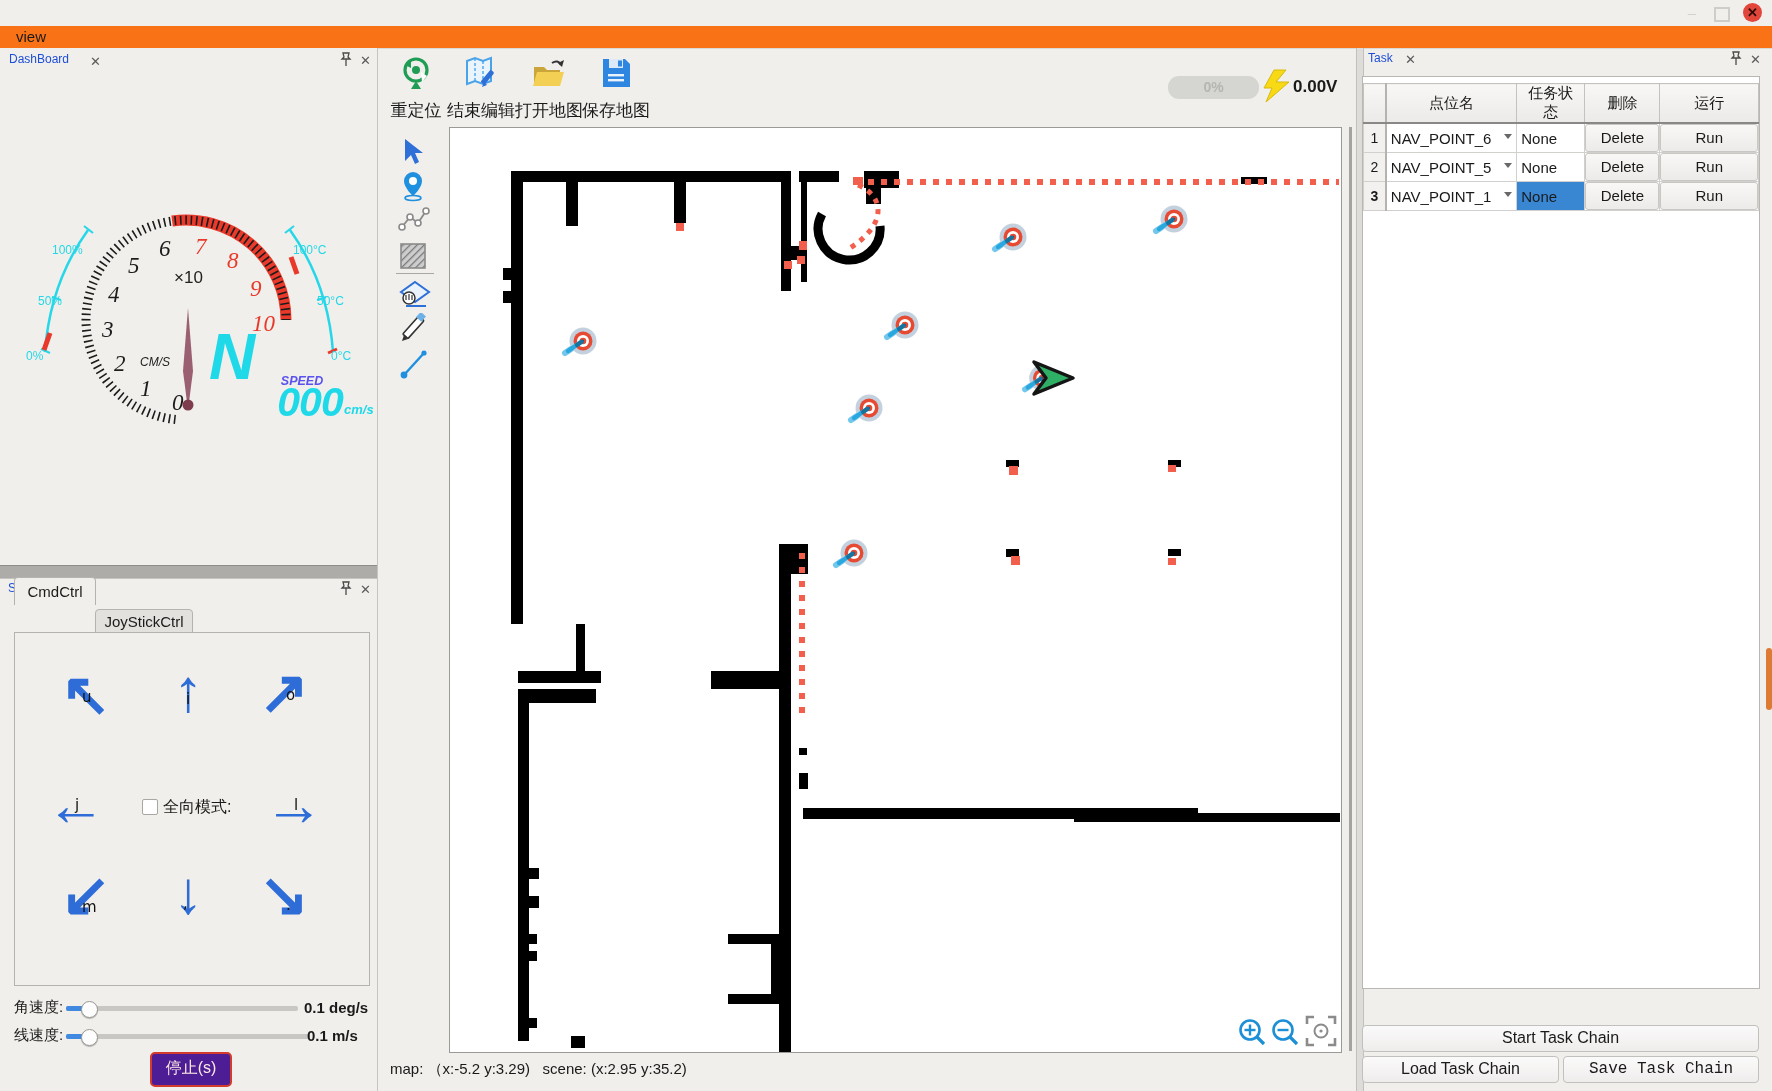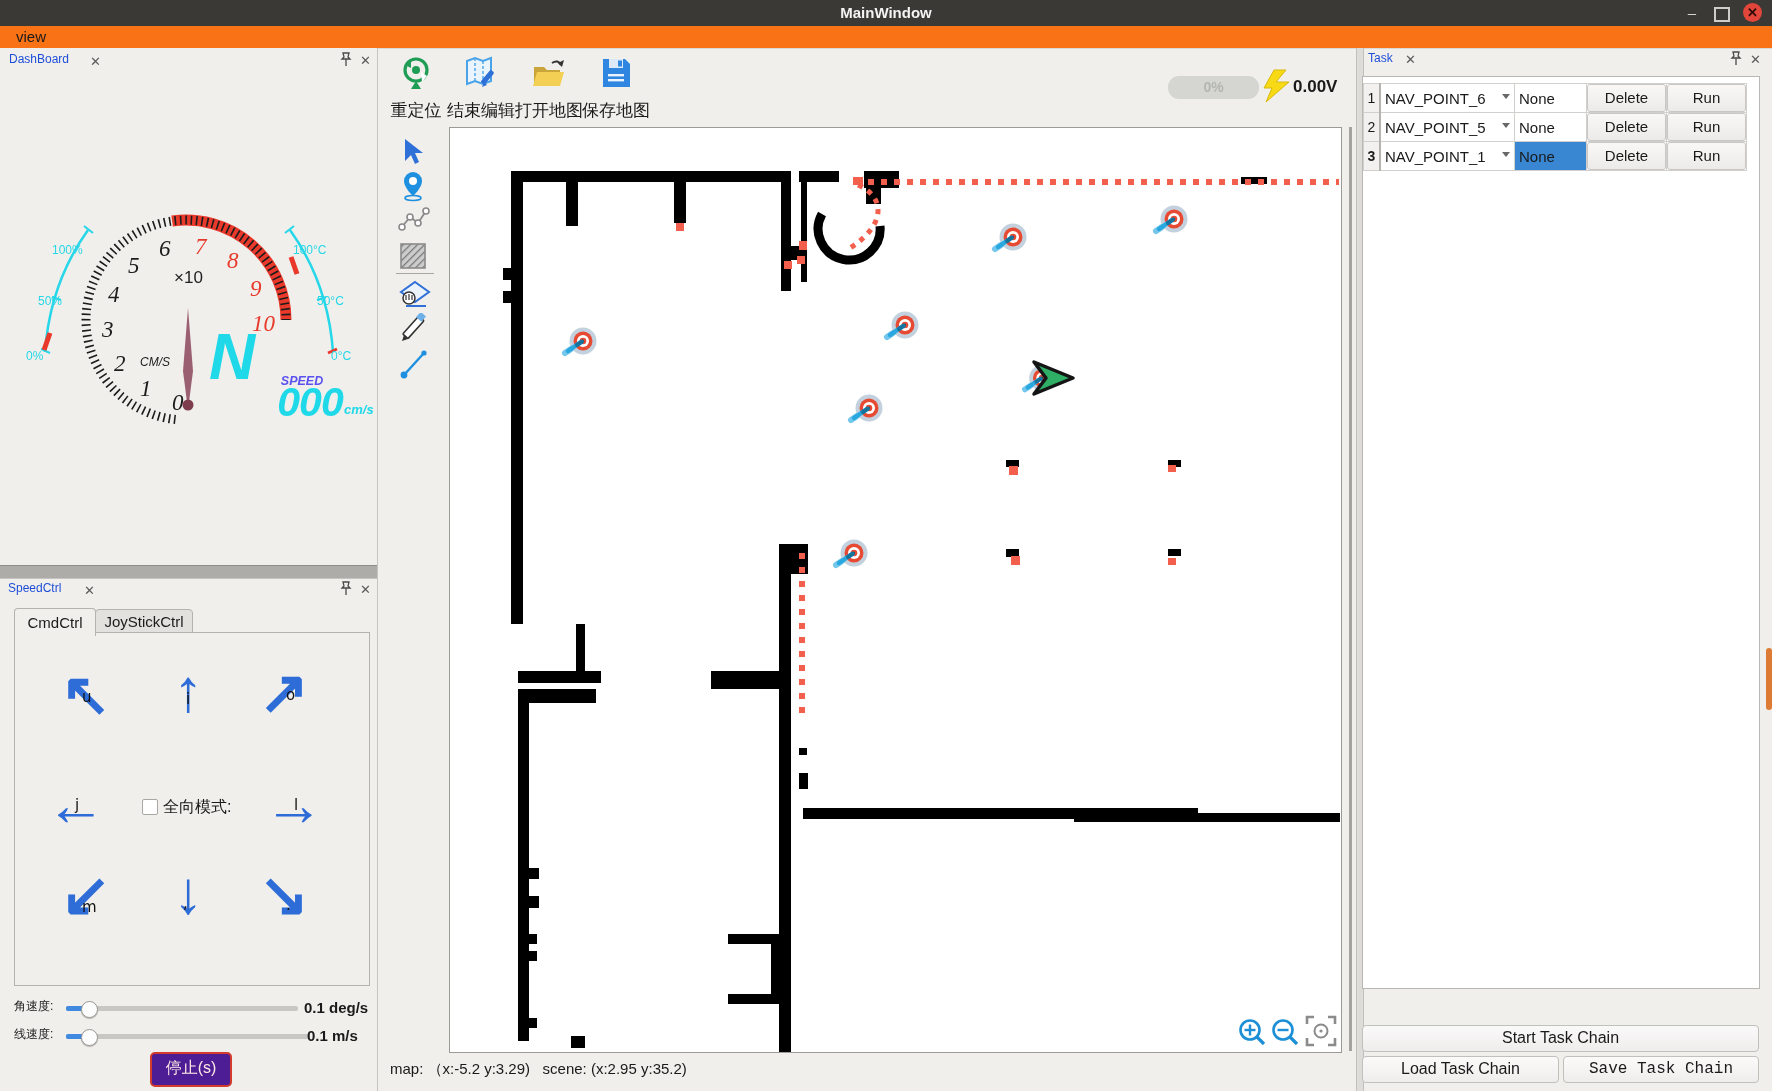--- a/index.html
+++ b/index.html
@@ -21,29 +21,29 @@
   .tab-close{color:#5a5a5a;font-size:13px;}
   .dockbtn{color:#4a4a4a;font-size:13px;}
   
   #left-col-border{left:377px;top:48px;width:1px;height:1043px;background:#c6c4c0;}
   #dash-title{left:0;top:48px;width:377px;height:25px;background:#f0efeb;}
   #dash-body{left:0;top:73px;width:377px;height:492px;background:#f0efeb;}
   #dash-speed-sep{left:0;top:565px;width:377px;height:12px;background:#aeaca8;border-top:1px solid #8f8d89;border-bottom:1px solid #c6c4c0;}
   
   #speed-title{left:0;top:578px;width:377px;height:24px;}
   .tab{position:absolute;border:1px solid #b5b3af;font-size:15px;text-align:center;}
-  #tab-cmd{left:14px;top:608px;width:80px;height:27px;line-height:27px;background:#f0efeb;border-bottom:none;border-radius:4px 4px 0 0;z-index:2;}
+  #tab-cmd{left:14px;top:577px;width:80px;height:27px;line-height:27px;background:#f0efeb;border-bottom:none;border-radius:4px 4px 0 0;z-index:2;}
   #tab-joy{left:95px;top:609px;width:96px;height:23px;line-height:23px;background:#e3e1dd;border-radius:4px 4px 0 0;}
   #cmd-frame{left:14px;top:632px;width:354px;height:352px;border:1px solid #b5b3af;background:#f0efeb;}
   .arrow-btn{position:absolute;width:72px;height:72px;cursor:pointer;}
   .ag{position:absolute;left:0;top:0;width:72px;height:72px;font-size:60px;font-weight:bold;color:#2e6cd8;line-height:66px;text-align:center;}
   .kl{position:absolute;font-size:15px;color:#111;font-family:"DejaVu Sans",sans-serif;}
   #omni-box{left:142px;top:799px;width:14px;height:14px;background:#fff;border:1px solid #a9a7a3;border-radius:2px;}
   #omni-label{left:163px;top:797px;font-size:16px;}
-  .slider-label{font-size:12px;}
+  .slider-label{font-size:15px;}
   .slider-track{position:absolute;height:5px;background:#c9c7c4;border-radius:2px;}
   .slider-fill{position:absolute;height:5px;background:#3f8ae0;border-radius:2px;}
   .slider-handle{position:absolute;width:15px;height:15px;border-radius:50%;background:#fdfdfd;border:1px solid #9a9894;box-shadow:0 1px 1px rgba(0,0,0,.25);}
   .slider-value{position:absolute;font-size:15px;font-weight:bold;}
   #stop-btn{left:150px;top:1052px;width:78px;height:31px;background:#4c1d95;border:2px solid #d33b2f;border-radius:5px;
             color:#ffe9e5;font-size:16px;text-align:center;line-height:28px;}
   
   .tool-group{position:absolute;width:70px;text-align:center;cursor:pointer;}
   .tool-label{font-size:17px;margin-top:2px;white-space:nowrap;}
   
@@ -80,23 +80,20 @@
   #right-scrollbar{left:1766px;top:648px;width:6px;height:62px;background:#dd7b35;border-radius:3px;}
   svg text{font-family:"Liberation Sans",sans-serif;}
   .gnum{font-family:"Liberation Serif",serif;font-style:italic;font-size:23px;fill:#1c1c1c;}
   .gnum.red{fill:#e8392b;}
 </style>
 </head>
 <body>
 
 <div id="app">
 
-  <div class="abs" id="titlebar">
-    <div id="title">MainWindow</div>
-  </div>
   <div class="abs winbtn" style="left:1684px;width:16px;">–</div>
   <div class="abs" id="btn-max"></div>
   <div class="abs" id="btn-close">✕</div>
 
   <div class="abs" id="menubar">
     <div class="abs" id="menu-view">view</div>
   </div>
 
   <div class="abs" id="dash-title">
     <span class="abs panel-title" style="left:9px;top:4px;">DashBoard</span>
@@ -492,20 +489,27 @@
     <svg width="12" height="15">
         <path d="M3 1h6l-1 4 2 2H2l2-2z" fill="none" stroke="#4a4a4a" stroke-width="1.3"></path>
         <line x1="6" y1="7" x2="6" y2="14" stroke="#4a4a4a" stroke-width="1.3"></line>
       </svg>
   </span>
   <span class="abs tab-close" style="left:1750px;top:52px;">✕</span>
 
   <div class="abs" id="task-viewport">
     <table id="task-table">
       <tbody>
+          <tr>
+        <th class="rownum"></th>
+        <th>点位名</th>
+        <th>任务状态</th>
+        <th>删除</th>
+        <th style="width:101px;">运行</th>
+      </tr>
       <tr>
         <td class="rownum">1</td>
         <td class="combo"><span>NAV_POINT_6</span><span class="dd"></span></td>
         <td class="statuscell">None</td>
         <td class="btncell">
               <span class="cellbtn">Delete</span>
             </td>
         <td class="btncell">
               <span class="cellbtn">Run</span>
             </td>

